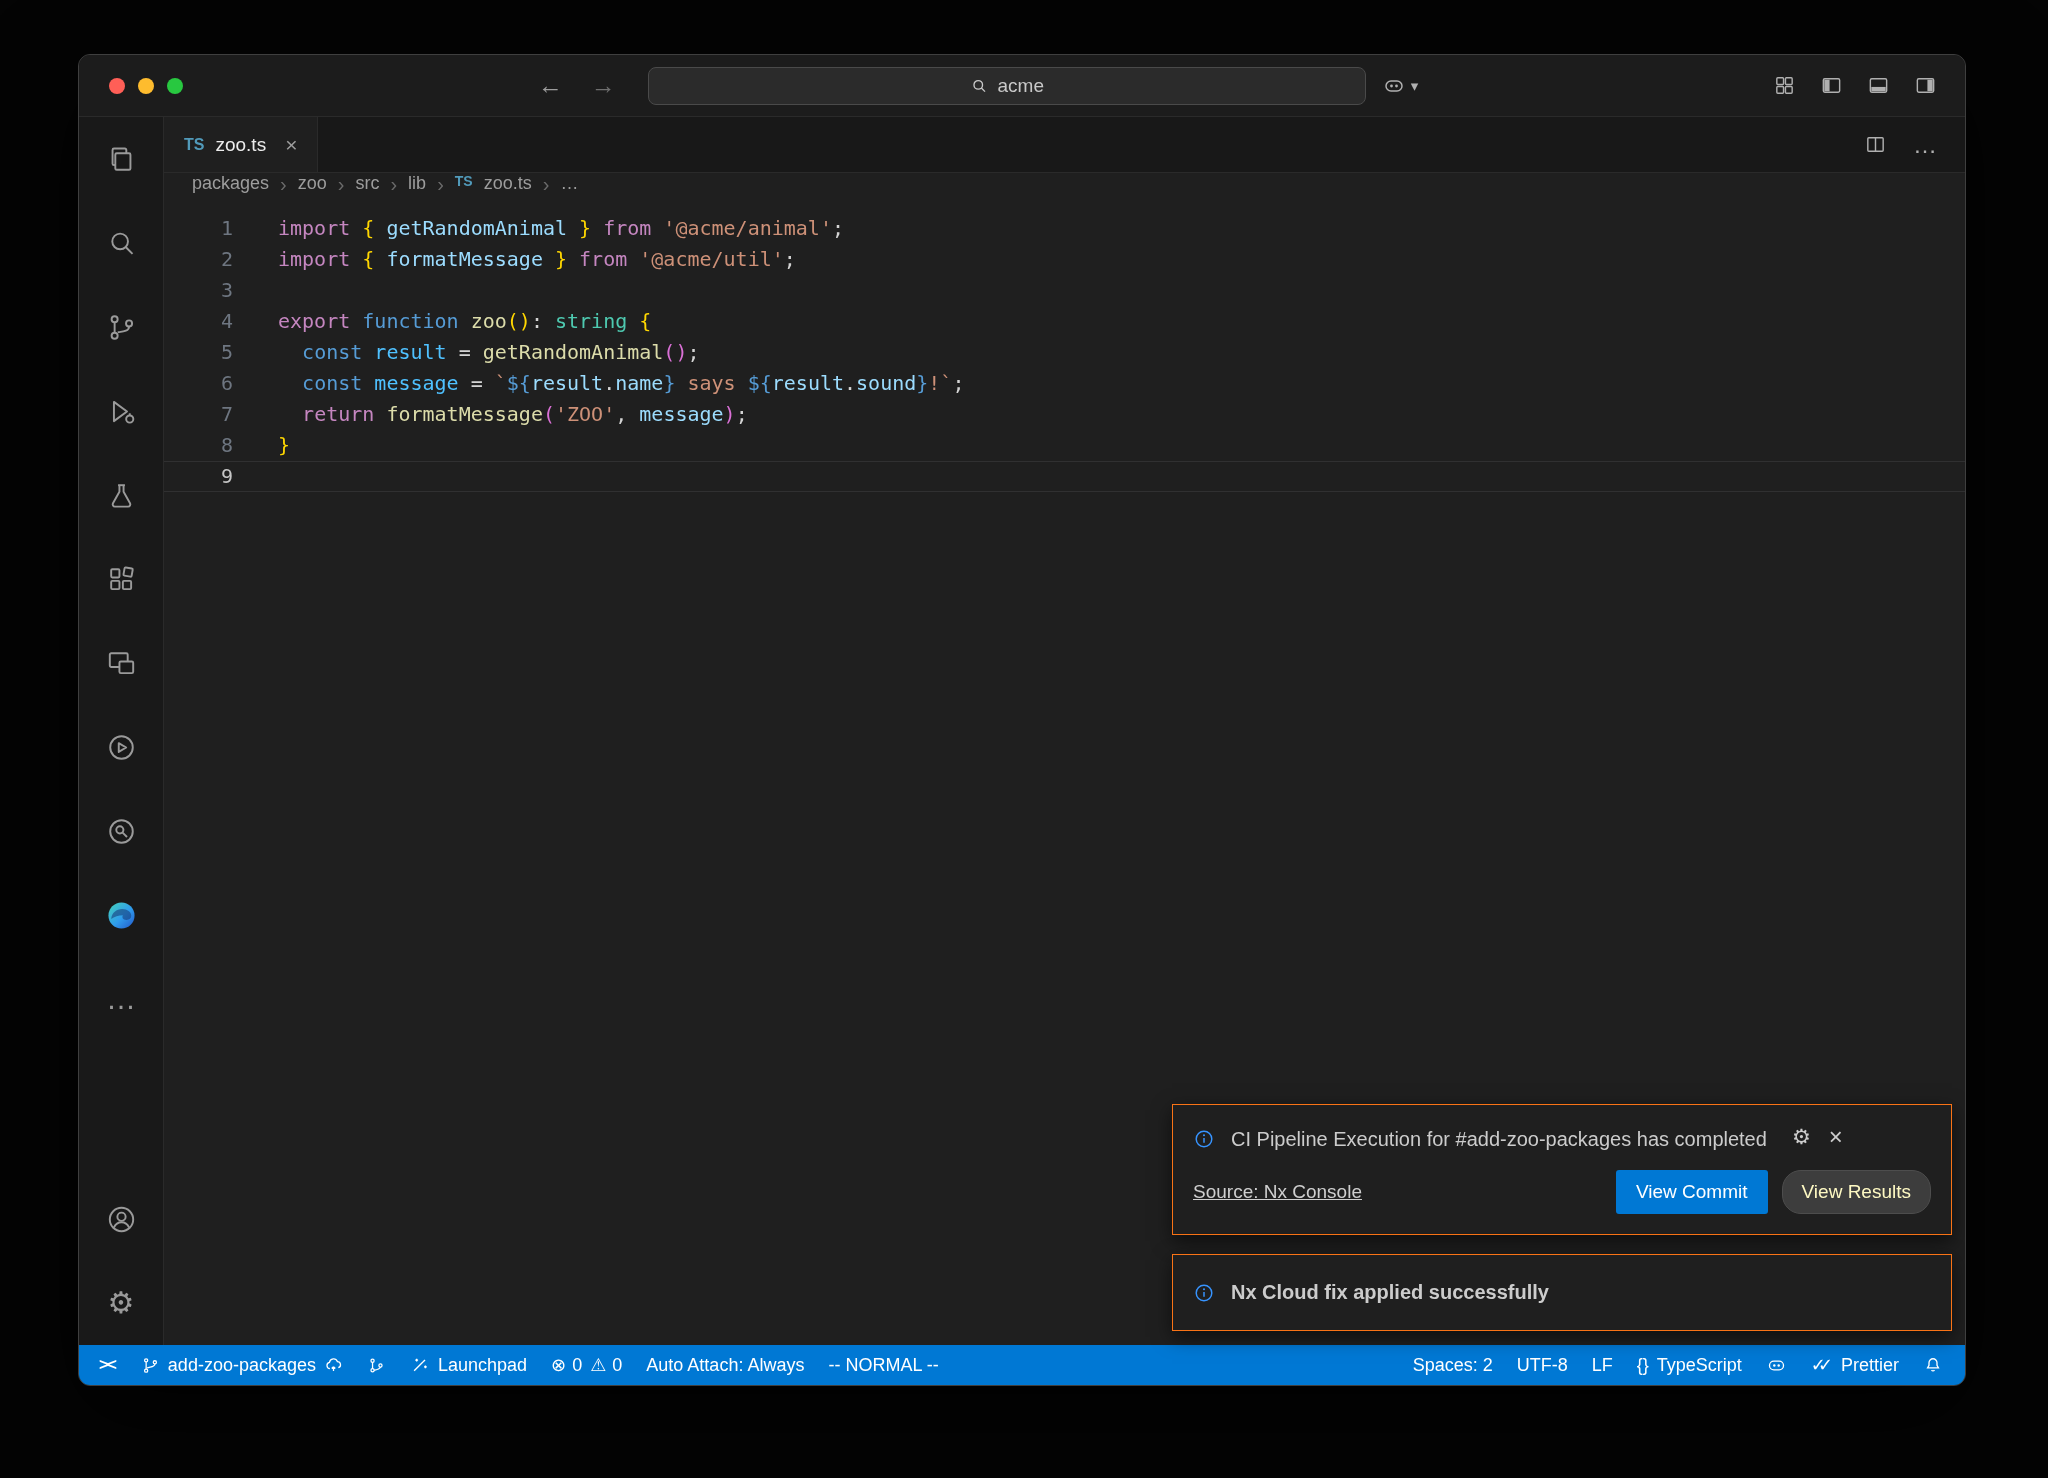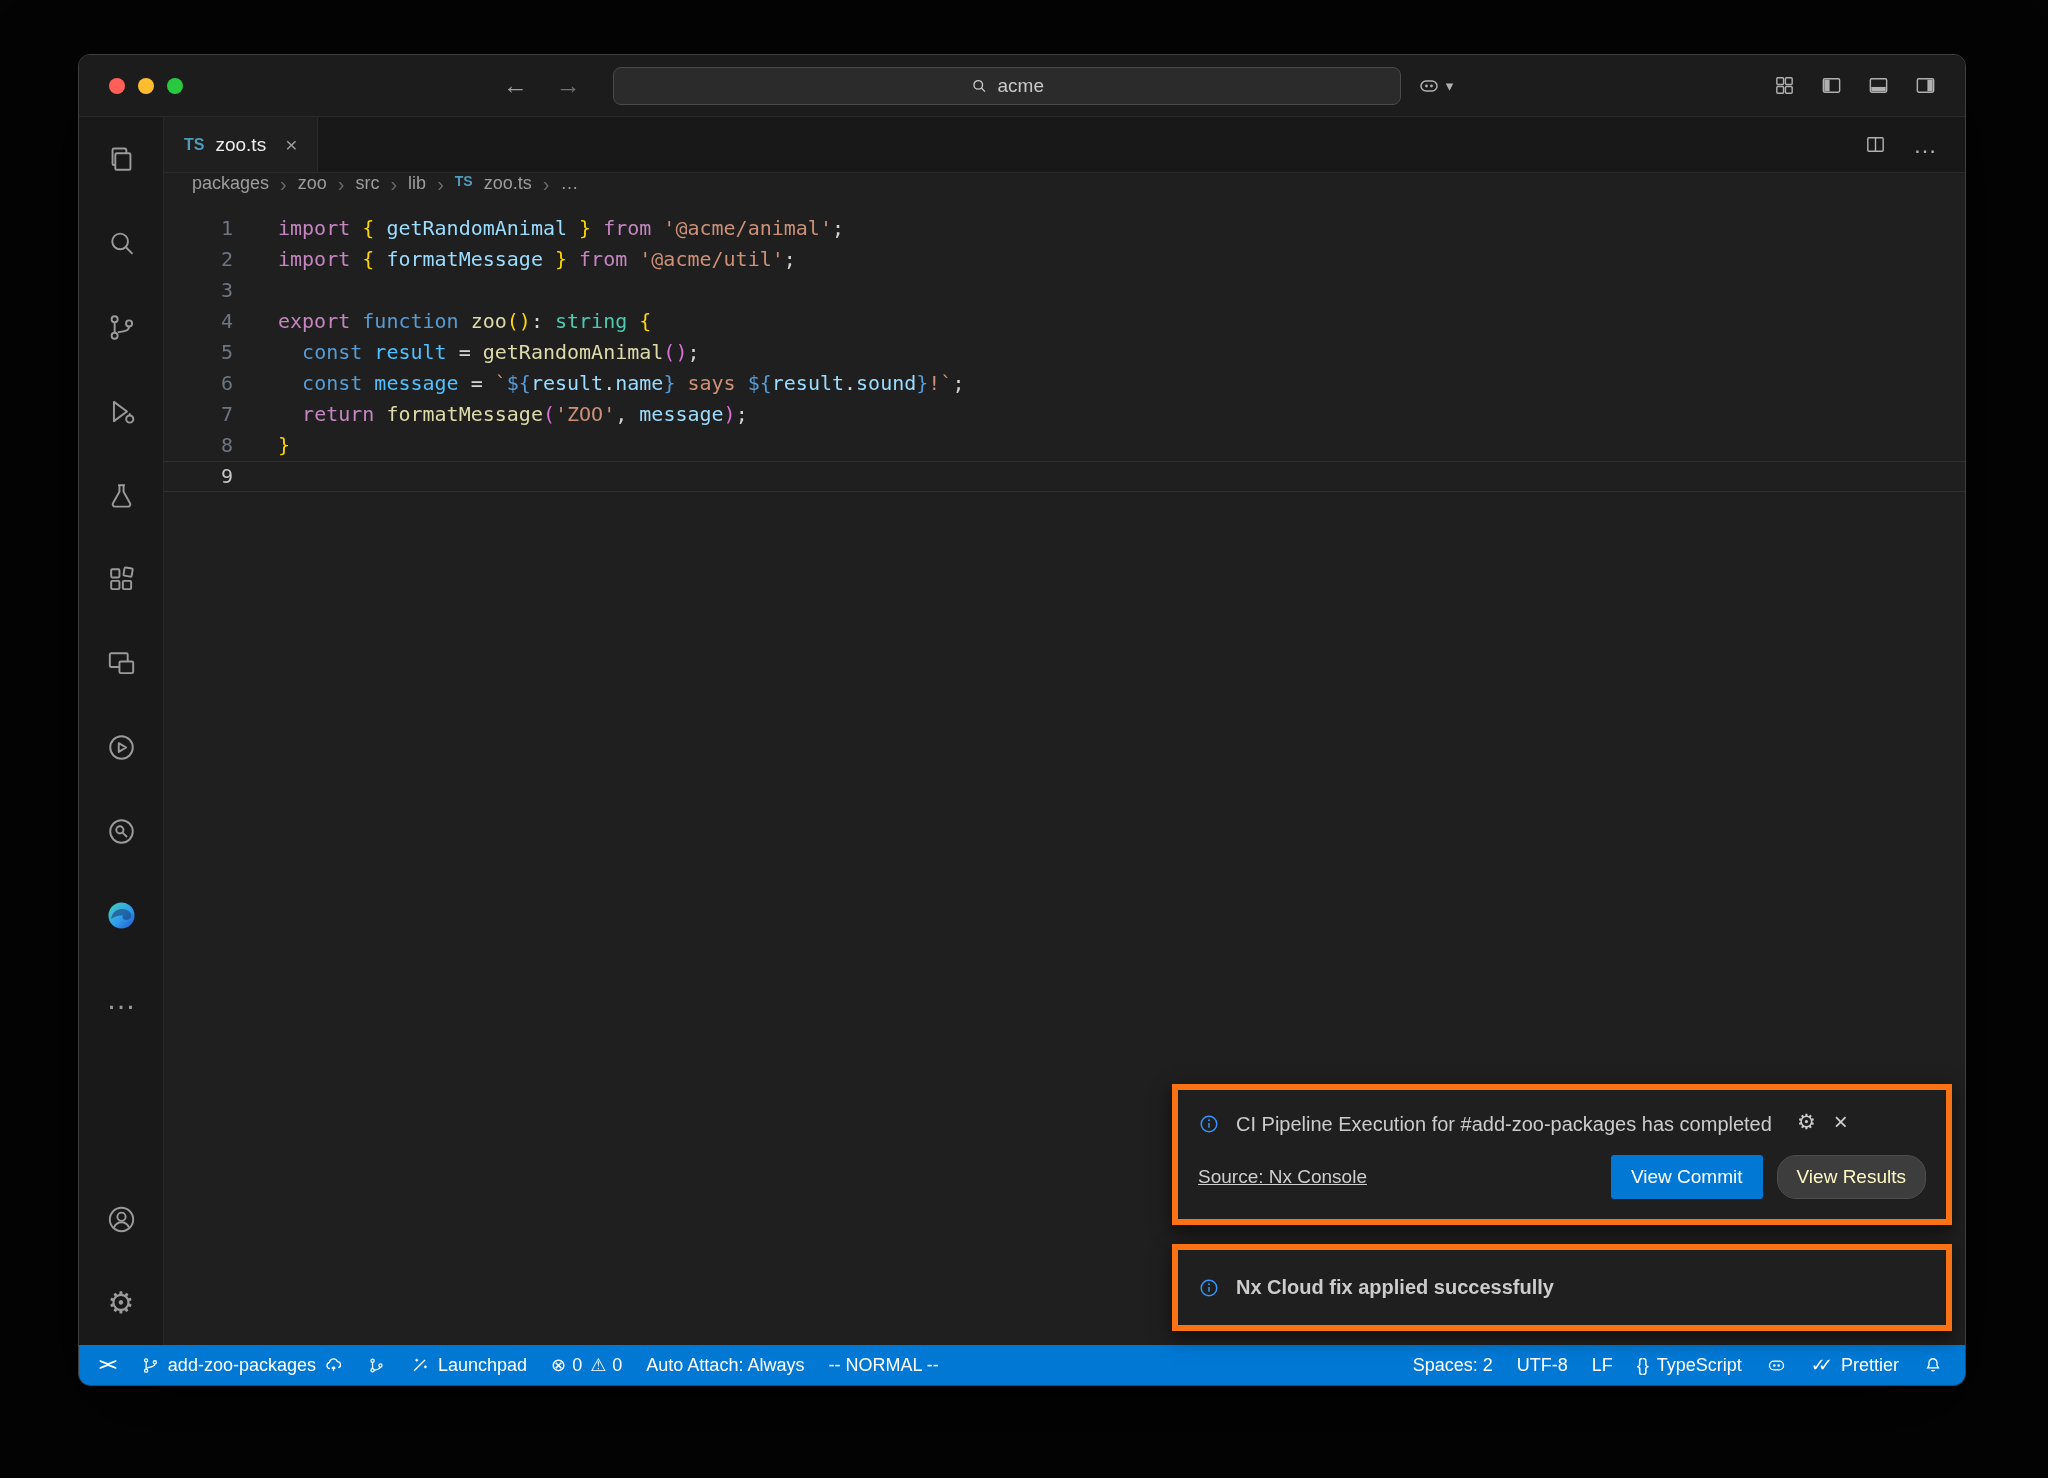--- a/index.html
+++ b/index.html
@@ -19,21 +19,21 @@
 
   
   .titlebar { height: 62px; flex: 0 0 auto; background: #1c1c1c; border-bottom: 1px solid #2a2a2a;
     display: flex; align-items: center; }
   .traffic { display: flex; gap: 13px; margin-left: 30px; }
   .tl { width: 16px; height: 16px; border-radius: 50%; }
   .tl.red { background: #ff5f57; } .tl.yellow { background: #febc2e; } .tl.green { background: #28c840; }
   .sp { flex: 1; }
   .nav-arrows { display: flex; gap: 28px; margin-right: 32px; font-size: 25px; color: #9d9d9d; }
   .nav-arrows .fwd { color: #6f6f6f; }
-  .searchbox { width: 788px; height: 38px; background: #2b2b2b; border: 1px solid #4a4a4a; border-radius: 8px;
+  .searchbox { width: 718px; height: 38px; background: #2b2b2b; border: 1px solid #4a4a4a; border-radius: 8px;
     display: flex; align-items: center; justify-content: center; gap: 10px; color: #c9c9c9; font-size: 19px; }
   .copilot-chip { display: flex; align-items: center; gap: 5px; margin-left: 16px; color: #b0b0b0; font-size: 15px; }
   .layout-icons { display: flex; gap: 24px; margin-right: 28px; align-items: center; }
   .layout-icons svg { display: block; }
 
   
   .main { flex: 1; display: flex; min-height: 0; position: relative; }
 
   .activitybar { width: 85px; flex: 0 0 auto; background: #191919; border-right: 1px solid #2a2a2a;
     display: flex; flex-direction: column; align-items: center; }
@@ -65,21 +65,21 @@
     font-family: "Liberation Sans", "DejaVu Sans", sans-serif; }
   .code-line { height: 31px; line-height: 31px; display: flex; white-space: pre; }
   .ln { width: 69px; flex: 0 0 auto; text-align: right; color: #6e7681; }
   .lc { padding-left: 45px; color: #d4d4d4; }
   .code-line.current { box-shadow: inset 0 1px 0 #303031, inset 0 -1px 0 #303031; }
   .code-line.current .ln { color: #c6c6c6; }
 
   
   .notifications { position: absolute; right: 13px; bottom: 14px; width: 780px; z-index: 6;
     display: flex; flex-direction: column; gap: 19px; }
-  .notif { background: #1f1f1f; border: 6px solid #f97316; box-shadow: 0 6px 18px rgba(0,0,0,.55);
+  .notif { background: #1f1f1f; border: 1px solid #f97316; box-shadow: 0 6px 18px rgba(0,0,0,.55);
     padding: 20px; }
   .notif-head { display: flex; align-items: flex-start; }
   .info-icon { flex: 0 0 auto; display: flex; margin-top: 3px; }
   .notif-msg { flex: 1; margin: 0 16px; color: #cccccc; font-size: 20px; line-height: 1.45; max-width: 545px; }
   .notif-tools { display: flex; align-items: center; gap: 18px; color: #cccccc; }
   .notif-tools .tool-gear { font-size: 21px; }
   .notif-tools .tool-close { font-size: 24px; line-height: 1; }
   .notif-foot { display: flex; align-items: center; margin-top: 16px; }
   .notif-source { color: #cfcfcf; font-size: 19px; text-decoration: underline; }
   .notif-buttons { margin-left: auto; display: flex; gap: 14px; }

